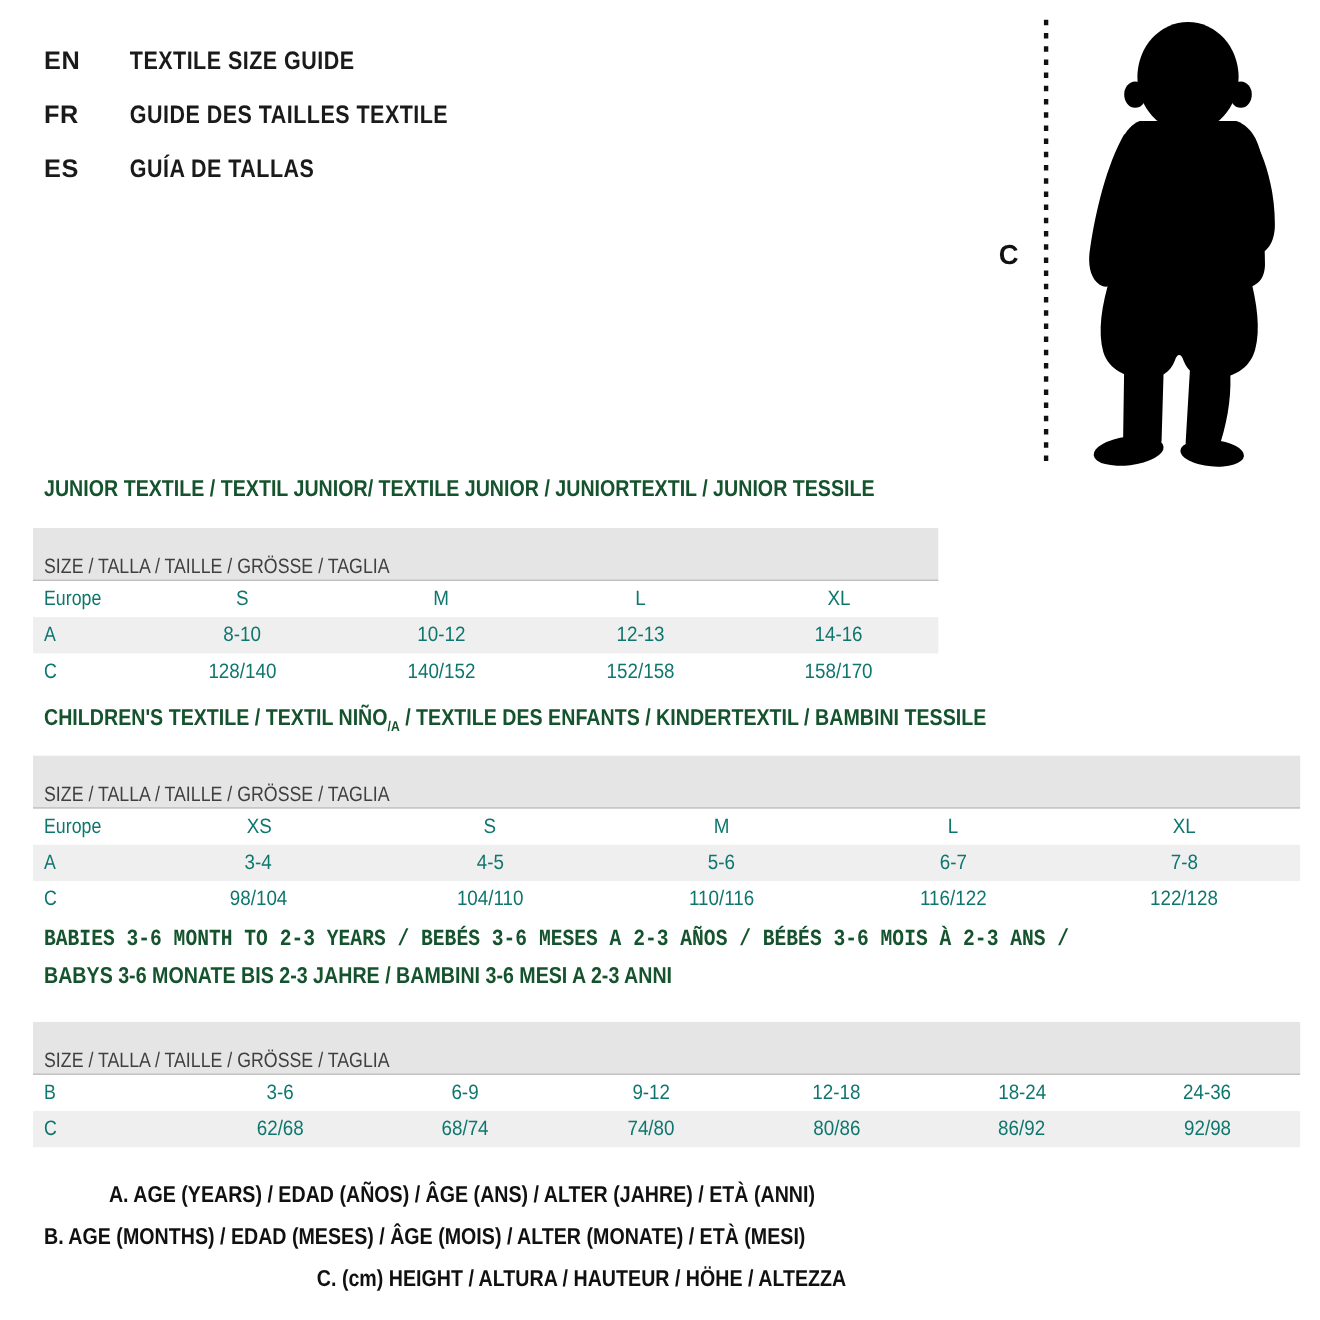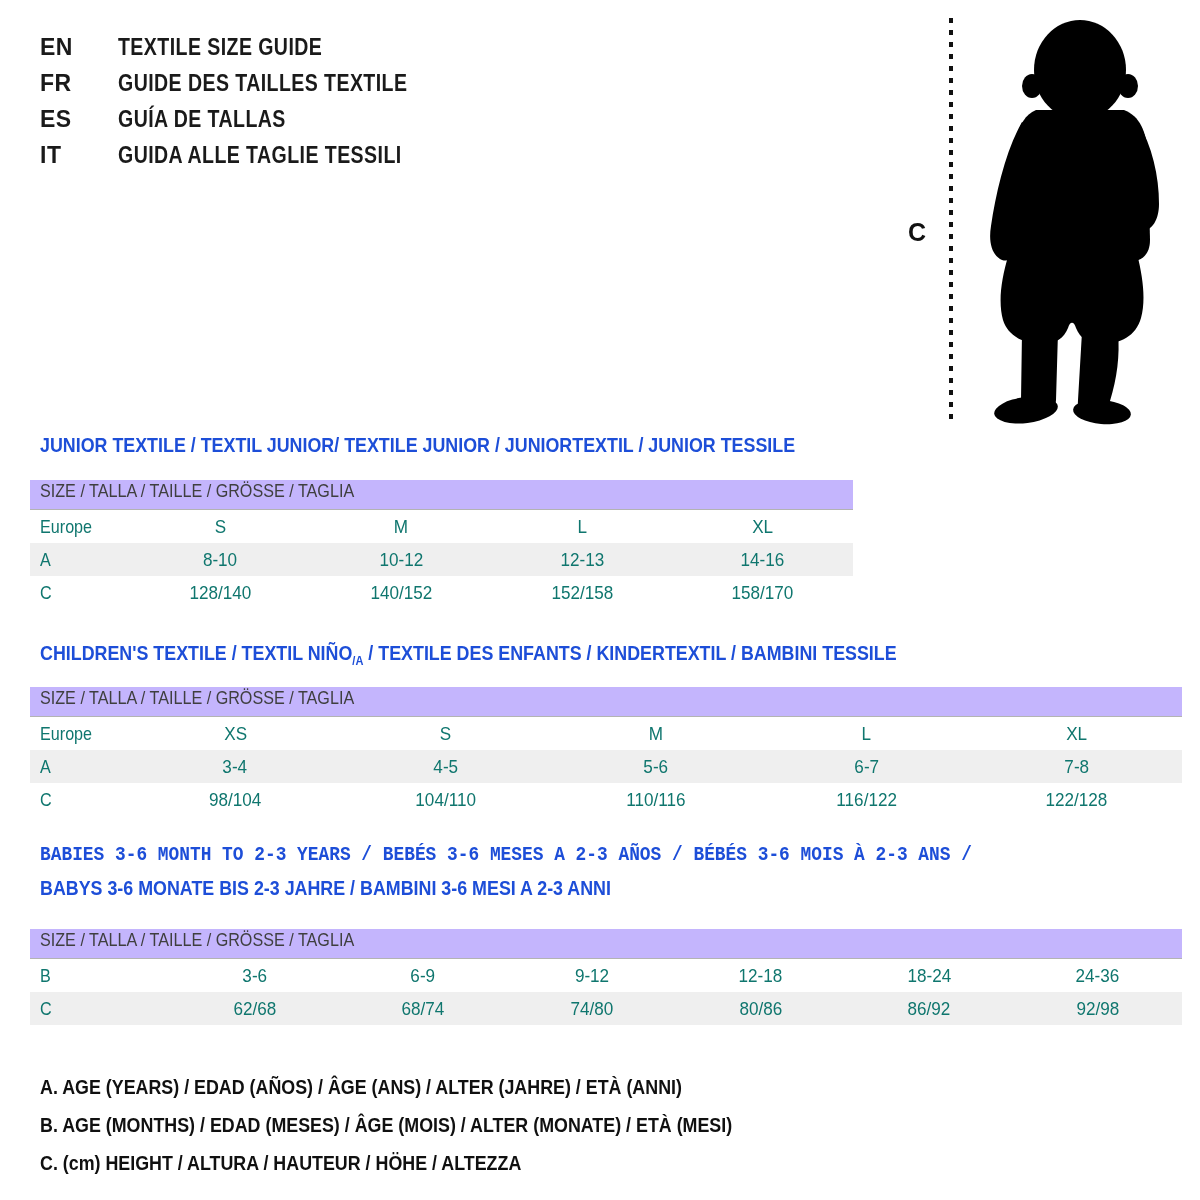--- a/index.html
+++ b/index.html
@@ -11,45 +11,45 @@
     color: #1a1a1a;
     overflow: hidden;
   }
 
   
   .cond-l { display: inline-block; transform: scaleX(.85); transform-origin: 0 50%; white-space: nowrap; }
   .cond-c { display: inline-block; transform: scaleX(.90); transform-origin: 50% 50%; white-space: nowrap; }
 
   
   .lang-list { position: absolute; left: 40px; top: 29px; }
-  .lang-row { display: flex; height: 36px; align-items: center; }
+  .lang-row { display: flex; height: 36px; align-items: flex-start; margin-top: 13px; }
   .lang-code { width: 78px; font-weight: bold; font-size: 23px; letter-spacing: .5px; }
   .lang-title { font-weight: bold; font-size: 23px; letter-spacing: .5px; }
 
   
   .figure { position: absolute; left: 890px; top: 0; width: 310px; height: 432px; }
   .figure svg { display: block; }
   .measure-label {
     position: absolute; left: 18px; top: 218px;
     font-weight: bold; font-size: 25px; color: #111;
   }
 
   
   .section-title {
     position: absolute; left: 40px;
-    font-weight: bold; font-size: 21px; color: #1d4ed8;
+    font-weight: bold; font-size: 21px; color: #14532d;
     white-space: nowrap;
   }
   .section-title .sub { font-size: 13px; vertical-align: sub; }
 
   
   .size-table { position: absolute; left: 30px; }
   .bar {
-    height: 30px; background: #c4b5fd; border-bottom: 1px solid #b3b3b3;
-    display: flex; align-items: flex-start; padding-left: 10px;
+    height: 48px; background: #e5e5e5; border-bottom: 1px solid #b3b3b3;
+    display: flex; align-items: flex-end; padding-left: 10px;
     font-size: 19px; color: #3f3f3f;
   }
   .trow { display: flex; height: 33px; align-items: center; font-size: 19px; color: #0f766e; }
   .trow.alt { background: #efefef; }
   .tlabel { padding-left: 10px; text-align: left; }
   .tcell { flex: 1; text-align: center; }
 
   .t-junior { top: 480px; width: 823px; }
   .t-junior .tlabel { width: 100px; }
   .t-children { top: 687px; width: 1152px; }
@@ -57,41 +57,37 @@
   .t-babies { top: 929px; width: 1152px; }
   .t-babies .tlabel { width: 140px; }
 
   .st-junior { top: 433px; }
   .st-children { top: 641px; }
   .st-babies-1 { top: 843px; font-family: Liberation Mono, monospace; }
   .st-babies-2 { top: 876px; }
 
   
   .legend { position: absolute; left: 40px; top: 1068px; }
-  .legend-line { height: 38px; display: flex; align-items: center; font-weight: bold; font-size: 21px; color: #101010; }
+  .legend-line { height: 38px; display: flex; align-items: center; font-weight: bold; font-size: 21px; color: #101010; justify-content: flex-end; }
 </style>
 </head>
 <body>
 
 <div class="lang-list">
   <div class="lang-row">
     <span class="lang-code">EN</span>
     <span class="lang-title cond-l">TEXTILE SIZE GUIDE</span>
   </div>
   <div class="lang-row">
     <span class="lang-code">FR</span>
     <span class="lang-title cond-l">GUIDE DES TAILLES TEXTILE</span>
   </div>
   <div class="lang-row">
     <span class="lang-code">ES</span>
     <span class="lang-title cond-l">GUÍA DE TALLAS</span>
-  </div>
-  <div class="lang-row">
-    <span class="lang-code">IT</span>
-    <span class="lang-title cond-l">GUIDA ALLE TAGLIE TESSILI</span>
   </div>
 </div>
 
 <div class="figure">
   <span class="measure-label">C</span>
   <svg width="310" height="432" viewBox="0 0 310 432" aria-hidden="true">
     <line x1="61" y1="18" x2="61" y2="420" stroke="#111" stroke-width="4" stroke-dasharray="5 7"></line>
     <g transform="translate(88,8)" fill="#000000">
 
       <ellipse cx="102" cy="62" rx="46" ry="50"></ellipse>

